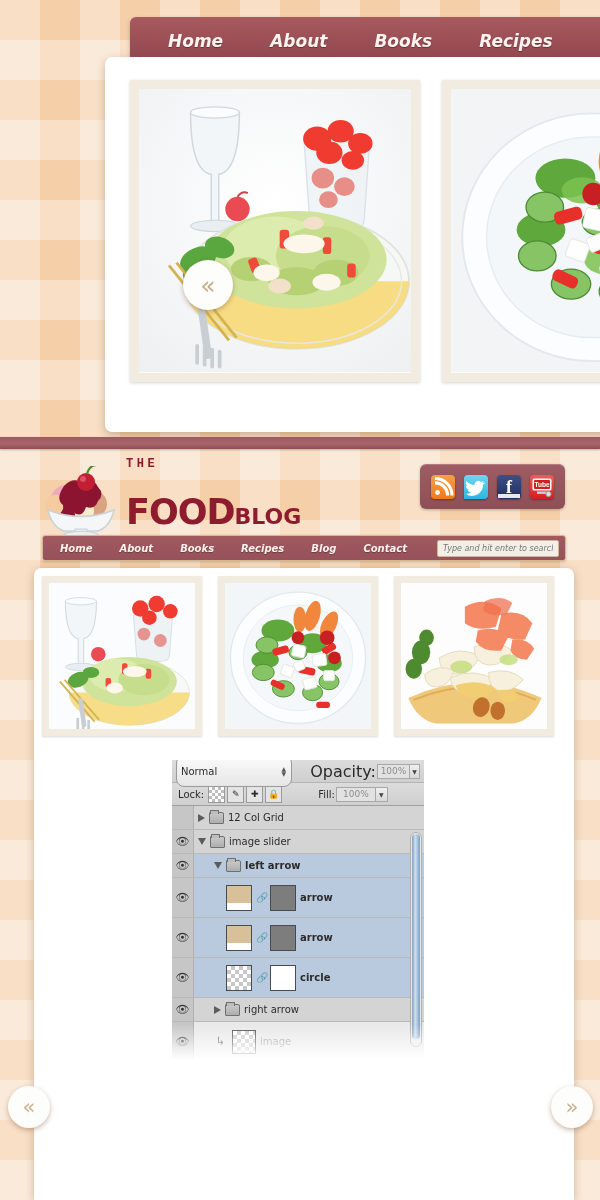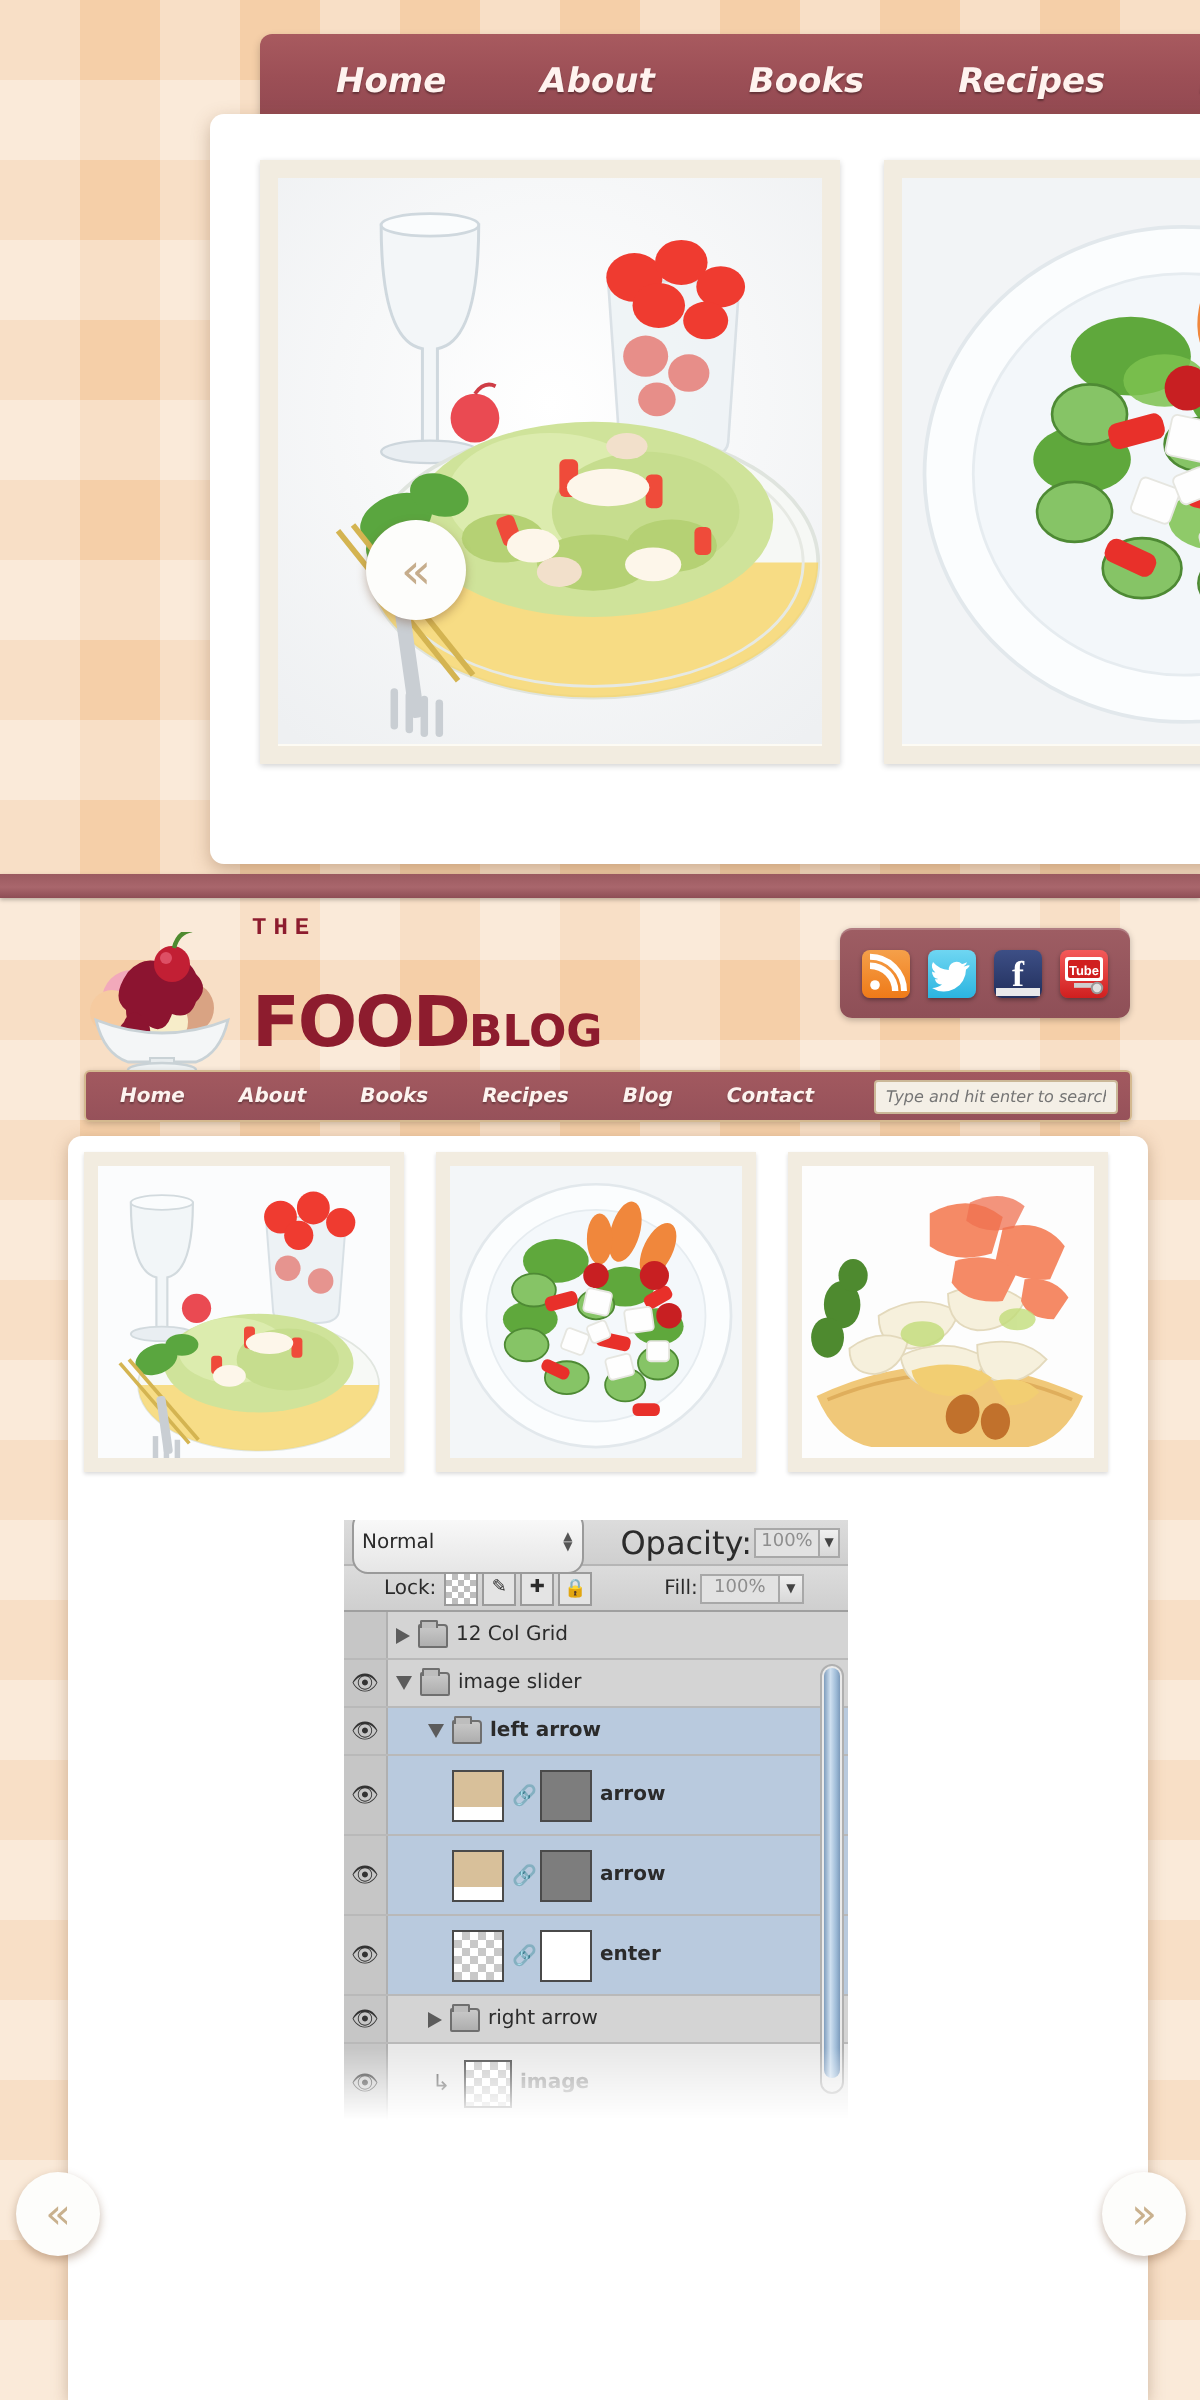--- a/index.html
+++ b/index.html
@@ -140,21 +140,21 @@
   .ps-select .spin { position:absolute; right:5px; font-size:6px; line-height:5px; color:#555;
                      display:flex; flex-direction:column; }
   #ps-toprow .lbl { margin-left:18px; font-size:16px; color:#2b2b2b; }
   .ps-num { width:40px; height:15px; background:#e2e2e2; border:1px solid #a8a8a8;
             font-size:9px; color:#8e8e8e; display:flex; align-items:center; justify-content:center;
             margin-left:1px; }
   .ps-arrowbtn { width:12px; height:15px; background:linear-gradient(180deg,#f0f0f0,#d8d8d8);
                  border:1px solid #a8a8a8; border-left:none; display:flex; align-items:center;
                  justify-content:center; font-size:6px; color:#444; }
 
-  #ps-lockrow { height:23px; display:flex; align-items:center; padding:0 20px;
+  #ps-lockrow { height:23px; display:flex; align-items:center; padding:0 6px;
                 background:linear-gradient(180deg,#dcdcdc,#cfcfcf); border-bottom:1px solid #9f9f9f; }
   .lock-icons { display:flex; gap:2px; margin-left:4px; }
   .lock-btn { width:17px; height:17px; border:1px solid #9b9b9b; background:#e4e4e4;
               display:flex; align-items:center; justify-content:center; font-size:9px; }
   .lock-btn.checker {
     background-image:linear-gradient(45deg,#bdbdbd 25%,transparent 25%,transparent 75%,#bdbdbd 75%),
                      linear-gradient(45deg,#bdbdbd 25%,#fff 25%,#fff 75%,#bdbdbd 75%);
     background-size:6px 6px; background-position:0 0,3px 3px;
   }
 
@@ -171,21 +171,21 @@
   .ps-body { flex:1; display:flex; align-items:center; height:100%; padding-left:4px; gap:4px; overflow:hidden; }
   .tri { width:0; height:0; flex:none; }
   .tri.right { border-left:7px solid #5c5c5c; border-top:4.5px solid transparent; border-bottom:4.5px solid transparent; }
   .tri.down  { border-top:7px solid #5c5c5c; border-left:4.5px solid transparent; border-right:4.5px solid transparent; }
   .folder { width:15px; height:12px; flex:none; border:1px solid #6f6f6f; border-radius:1px 2px 1px 1px;
             background:linear-gradient(180deg,#c9c9c9,#aeaeae); position:relative; }
   .folder:before { content:""; position:absolute; left:0; top:-3px; width:7px; height:3px;
                    background:#bdbdbd; border:1px solid #6f6f6f; border-bottom:none; border-radius:1px 1px 0 0; }
   .lname { font-size:10px; white-space:nowrap; }
   .lname.b { font-weight:bold; }
-  .lname.dim { color:#9a9a9a;font-weight:bold; }
+  .lname.dim { color:#9a9a9a; }
   .thumb { width:26px; height:26px; border:1px solid #4a4a4a; background:#fff; flex:none; position:relative; }
   .thumb.tan  { background:linear-gradient(180deg,#d8c09a 0%,#d8c09a 72%,#fff 72%,#fff 100%); }
   .thumb.gray { background:#7d7d7d; }
   .thumb.white{ background:#fff; }
   .thumb.checker {
     background-image:linear-gradient(45deg,#c8c8c8 25%,transparent 25%,transparent 75%,#c8c8c8 75%),
                      linear-gradient(45deg,#c8c8c8 25%,#fff 25%,#fff 75%,#c8c8c8 75%);
     background-size:8px 8px; background-position:0 0,4px 4px;
   }
   .thumb.small { width:24px; height:24px; }
@@ -666,21 +666,21 @@
 
     <div class="ps-row h40 sel">
       <div class="eye-cell">
         <span class="eye">👁</span>
       </div>
       <div class="ps-body">
         <span class="indent" style="width:24px"></span>
         <span class="thumb checker"></span>
         <span class="link-ico">🔗</span>
         <span class="thumb white"></span>
-        <span class="lname b">enter</span>
+        <span class="lname b">circle</span>
       </div>
     </div>
 
     <div class="ps-row h24 norm">
       <div class="eye-cell">
         <span class="eye">👁</span>
       </div>
       <div class="ps-body">
         <span class="indent" style="width:12px"></span>
         <span class="tri right"></span>

